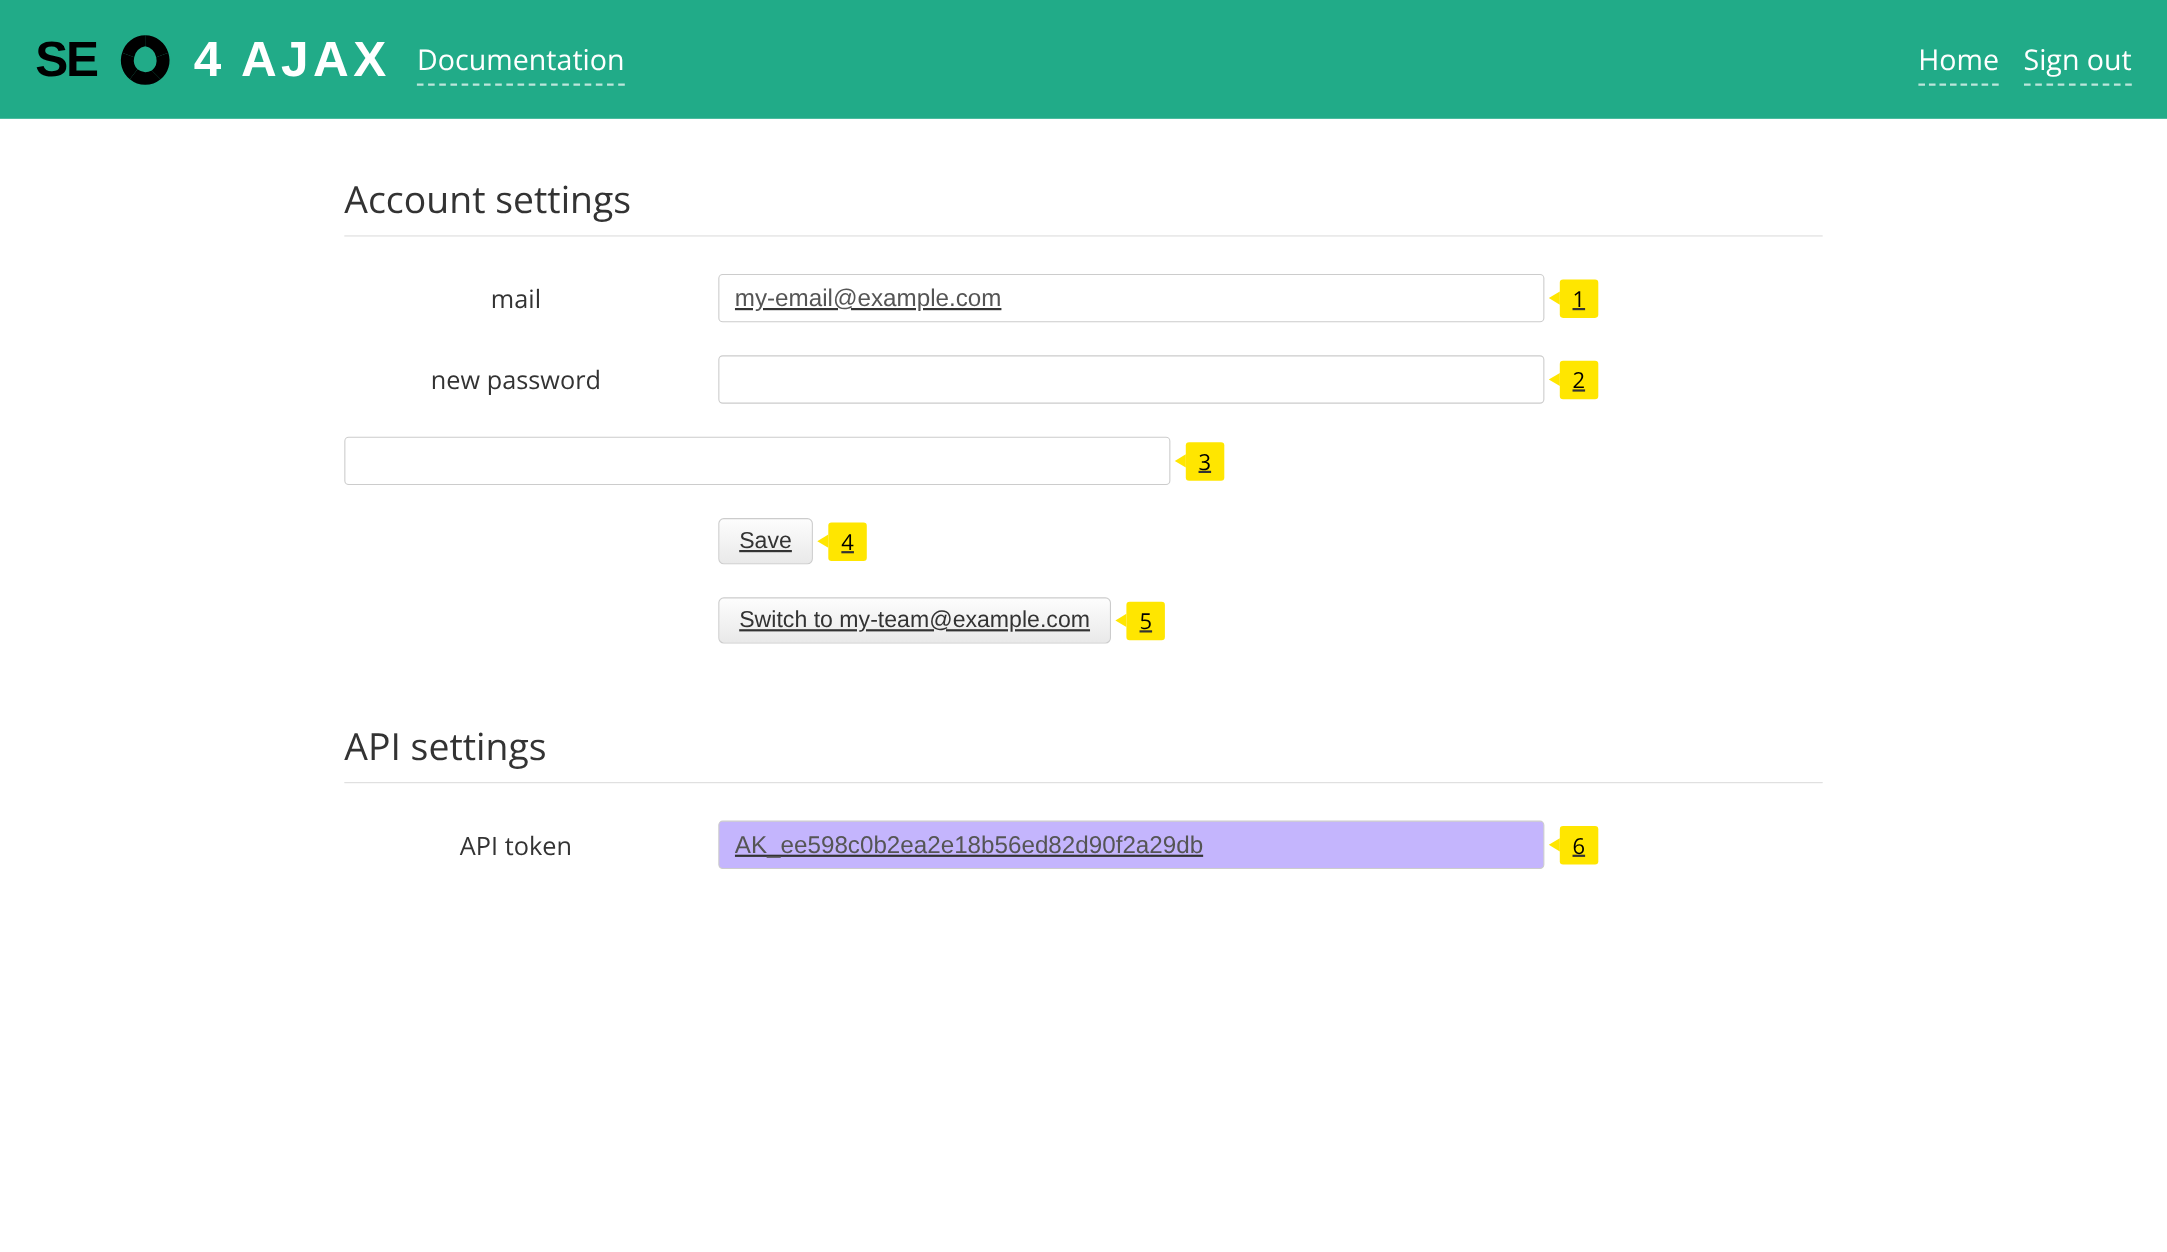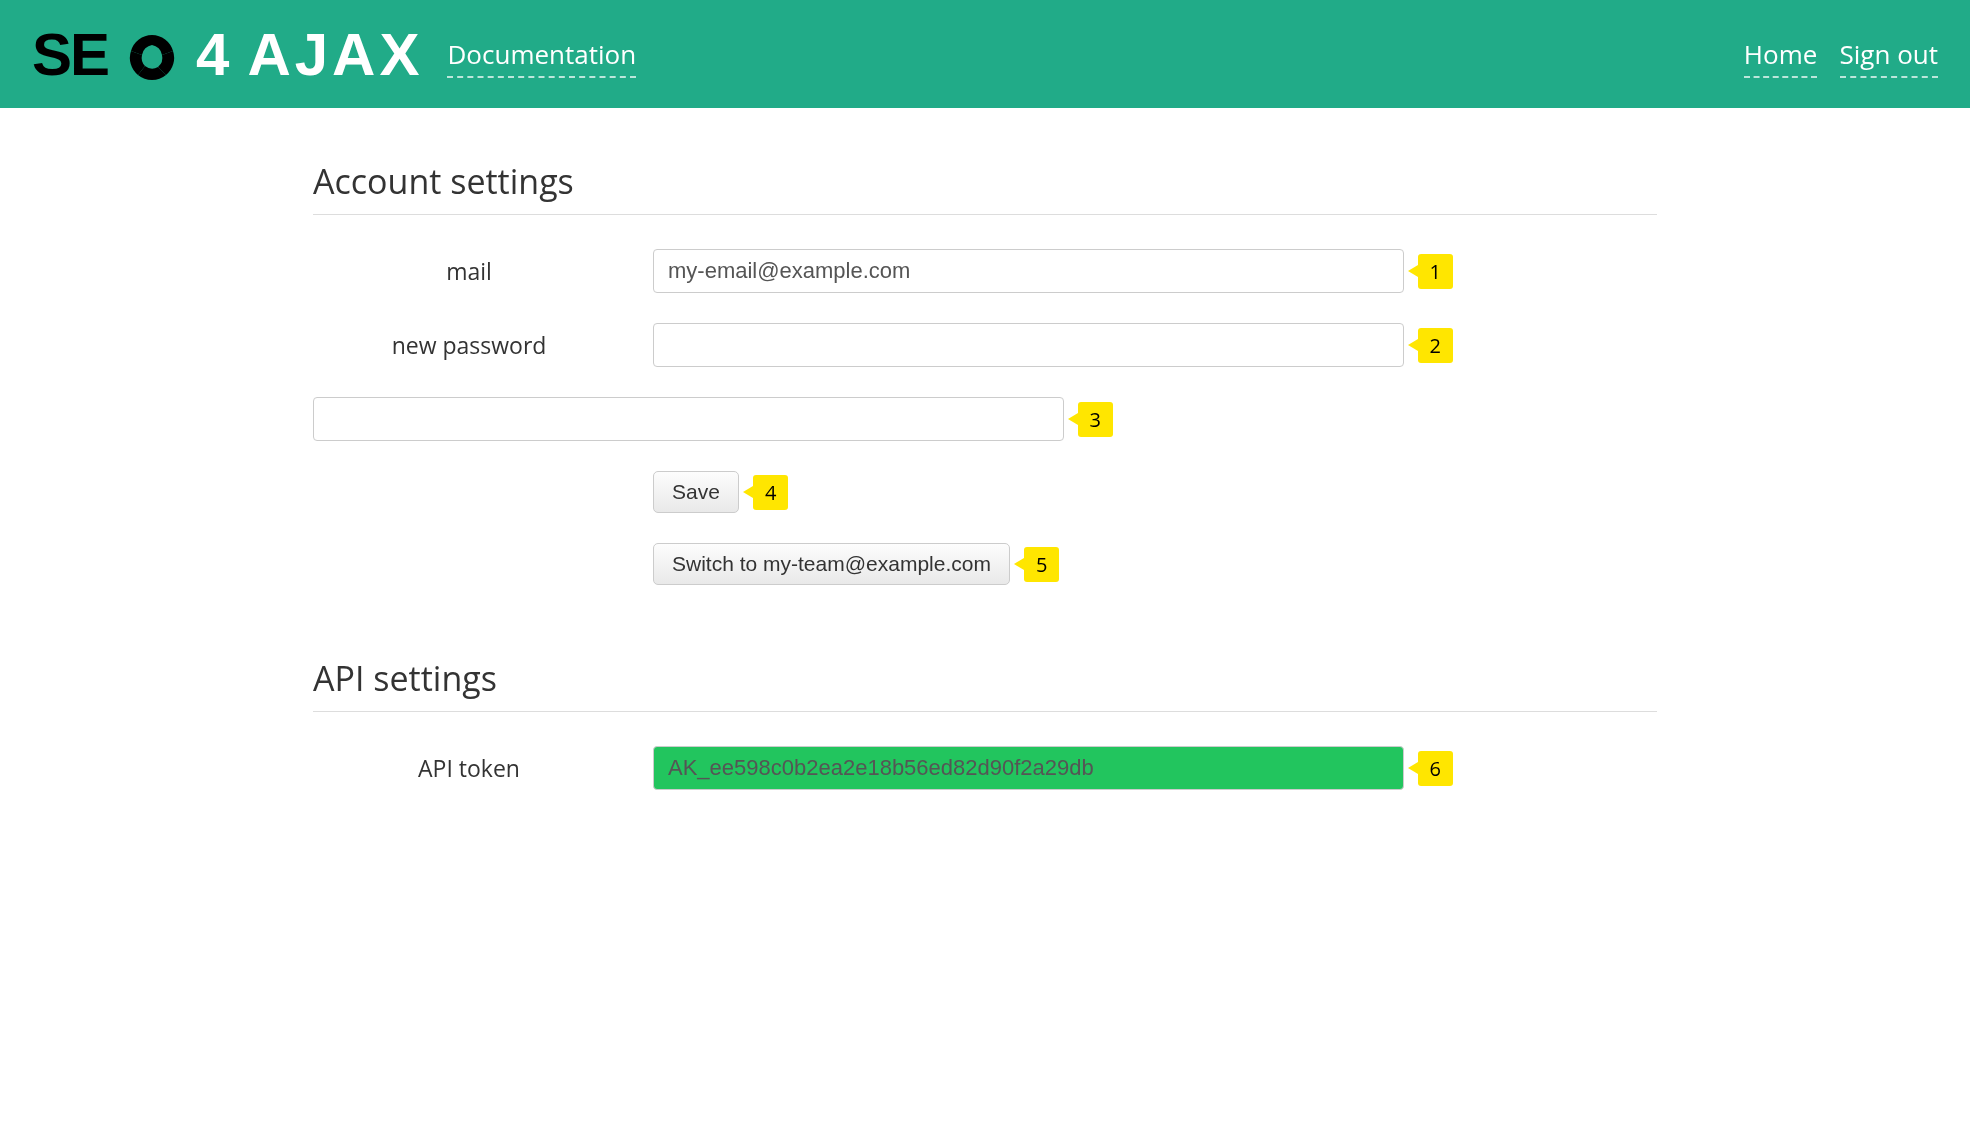--- a/index.html
+++ b/index.html
@@ -13,21 +13,21 @@
       background: #1fa683;
       background: #21ab88;
       height: 108px;
       display: flex;
       align-items: center;
       padding: 0 32px;
     }
     .logo {
       display: flex;
       align-items: center;
-      font-size: 60px;
+      font-size: 45px;
       font-weight: 800;
       letter-spacing: -2px;
       font-family: Arial, sans-serif;
       gap: 20px;
     }
     .logo-seo { color: #000; }
     .logo-4 { color: #fff; font-weight: 700; }
     .logo-ajax { color: #fff; letter-spacing: 4px; }
     .logo-icon {
       display: inline-block;
@@ -81,33 +81,34 @@
       padding-right: 28px;
       font-size: 23px;
       color: #333;
     }
     .form-field {
       flex: 1;
       max-width: 800px;
       position: relative;
       display: flex;
       align-items: center;
+      text-decoration: underline;
     }
     input[type="text"], input[type="password"], input[type="email"], input.readonly {
       width: 100%;
       padding: 10px 14px;
       font-size: 22px;
       border: 1px solid #ccc;
       border-radius: 4px;
       color: #555;
       background: #fff;
       height: 44px;
     }
     input.readonly {
-      background: #22c55e;
+      background: #c4b5fd;
       color: #555;
     }
     .btn {
       display: inline-block;
       padding: 8px 18px;
       font-size: 21px;
       border: 1px solid #ccc;
       border-radius: 5px;
       background: linear-gradient(#fdfdfd, #e9e9e9);
       color: #333;

